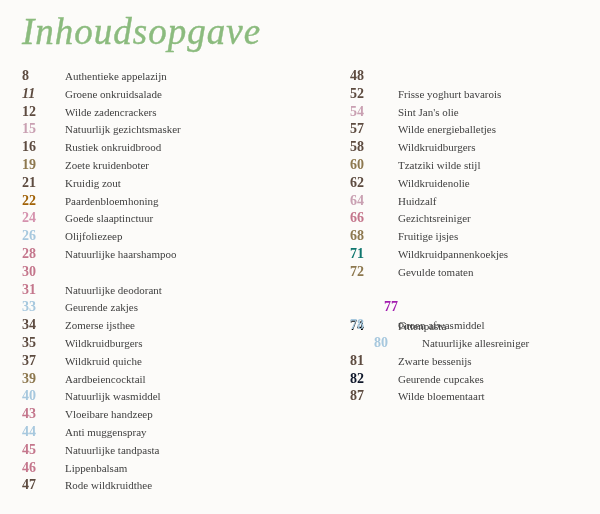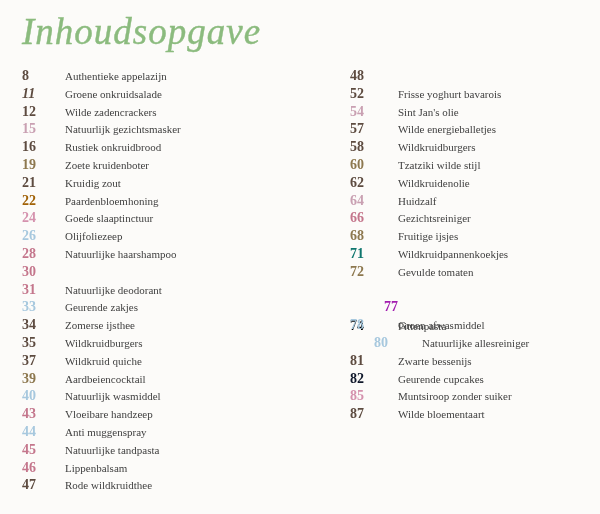--- a/index.html
+++ b/index.html
@@ -235,22 +235,18 @@
         </div>
         <div class="row">
           <span class="num" style="color: rgb(93, 75, 64);">81</span>
           <span class="label">Zwarte bessenijs</span>
         </div>
         <div class="row">
           <span class="num" style="color: #0f172a;">82</span>
           <span class="label">Geurende cupcakes</span>
         </div>
         <div class="row">
-          <span class="num" style="color: rgb(213, 146, 174);">85</span>
-          <span class="label">Muntsiroop zonder suiker</span>
-        </div>
-        <div class="row">
           <span class="num" style="color: rgb(93, 75, 64);">87</span>
           <span class="label">Wilde bloementaart</span>
         </div>
       </div>
   </div>
 </div>
 
 </body></html>

